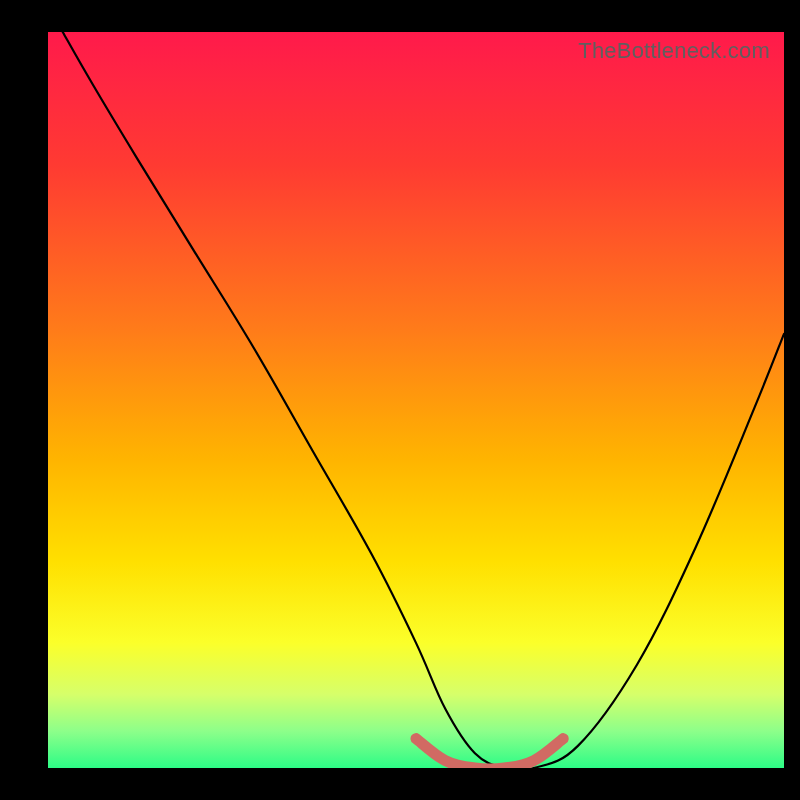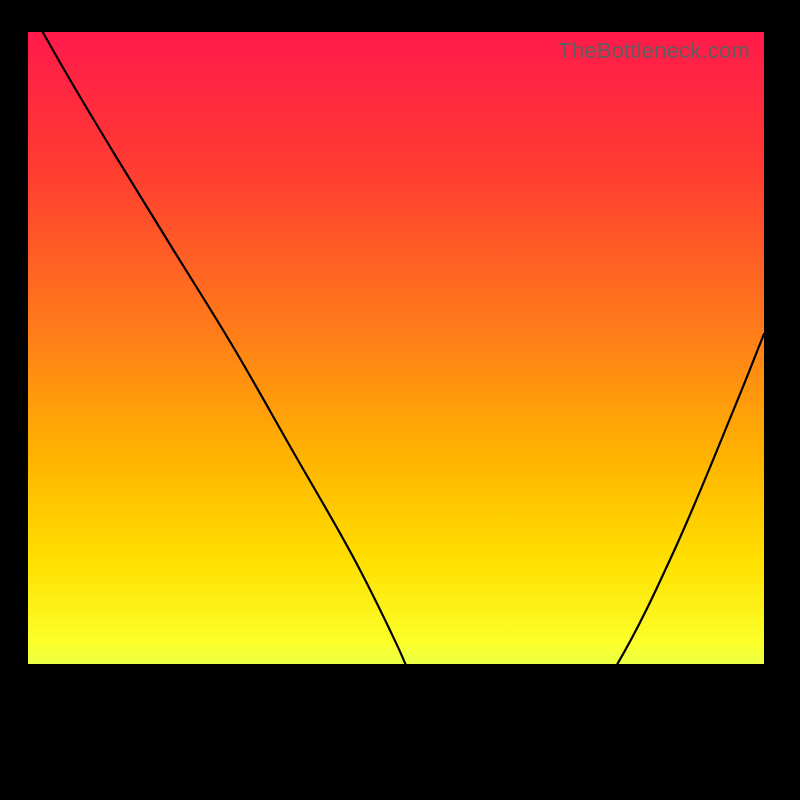--- a/index.html
+++ b/index.html
@@ -10,24 +10,24 @@
     background: #000;
     overflow: hidden;
   }
   .frame {
     position: absolute;
     inset: 0;
     background: #000;
   }
   .plot {
     position: absolute;
-    left: 28px;
+    left: 48px;
     top: 32px;
     width: 736px;
-    height: 632px;
+    height: 736px;
     overflow: hidden;
   }
   .gradient {
     position: absolute;
     inset: 0;
   }
   .watermark {
     position: absolute;
     top: 6px;
     right: 14px;

